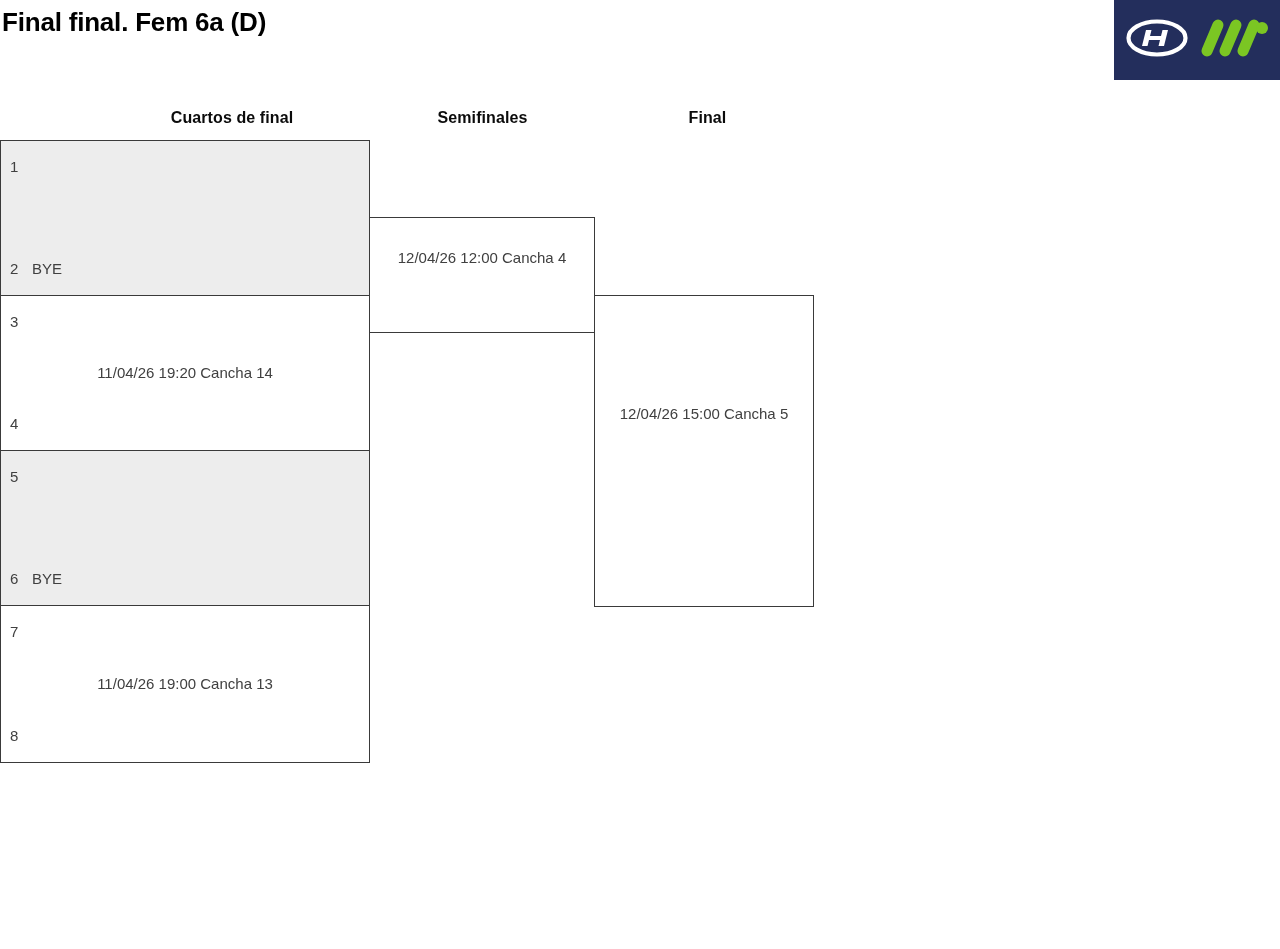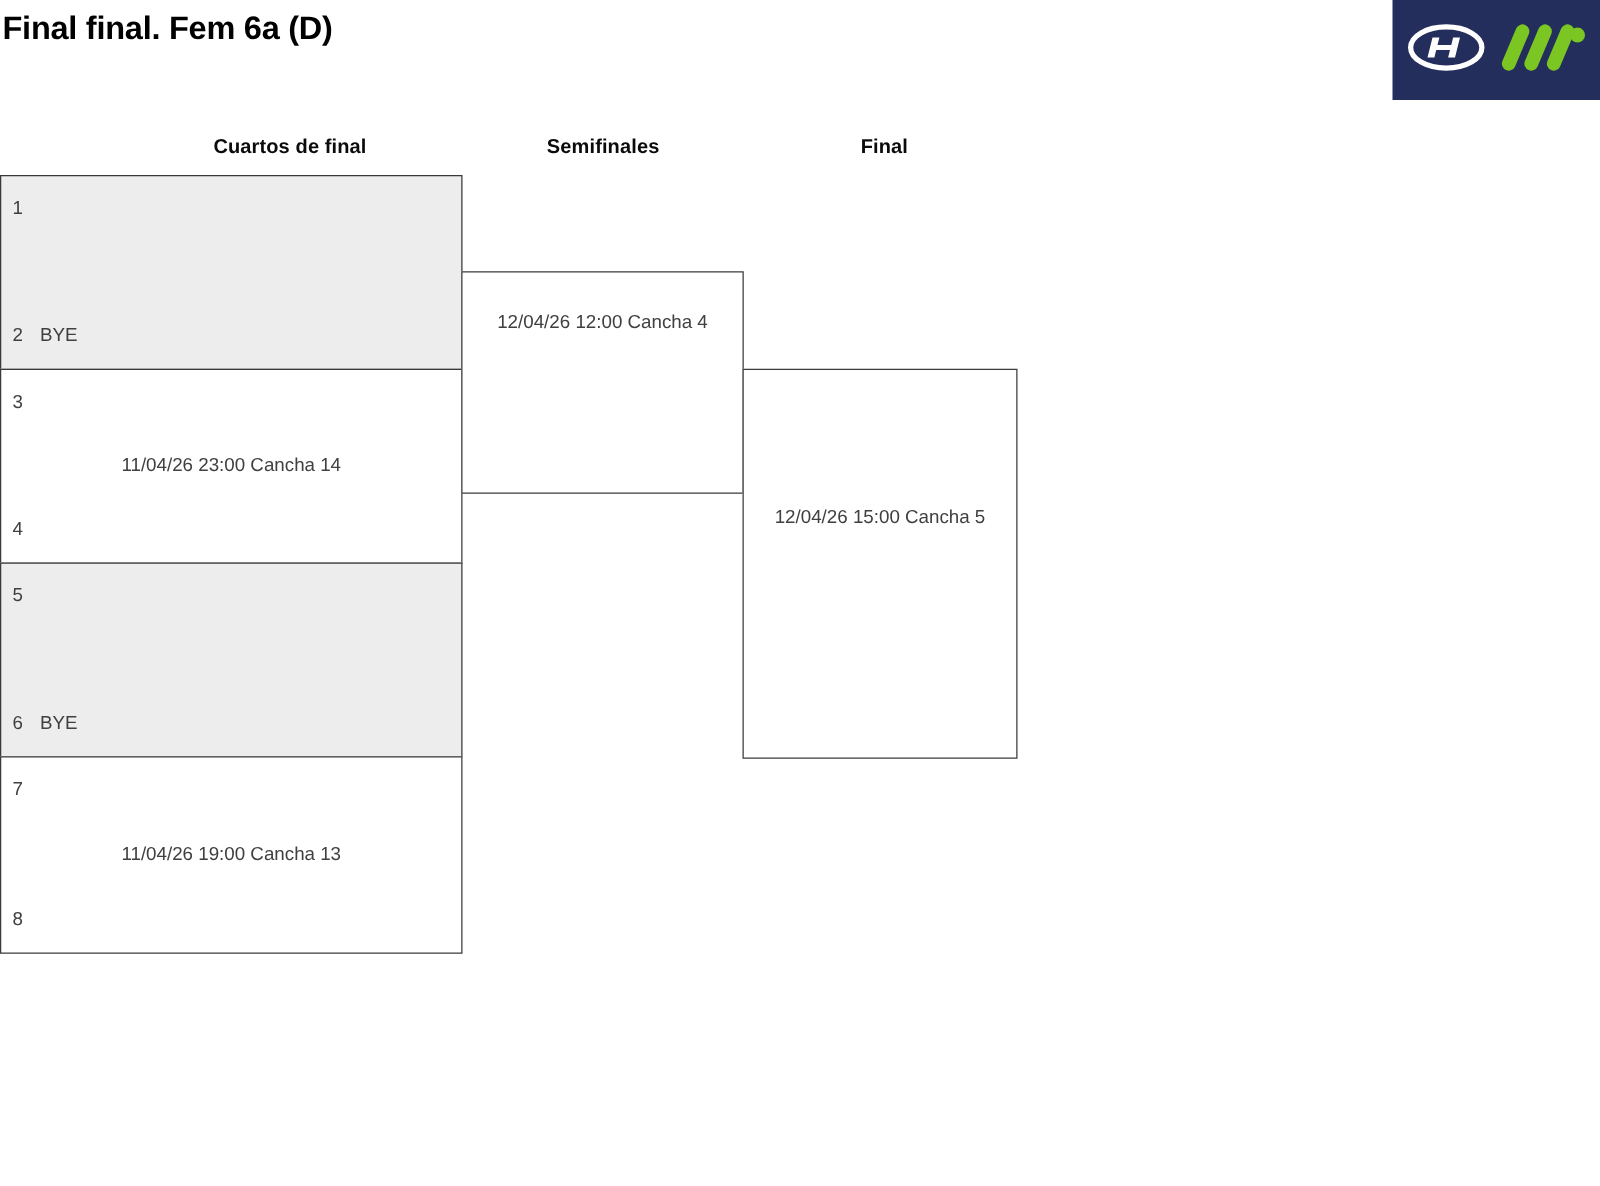--- a/index.html
+++ b/index.html
@@ -35,21 +35,21 @@
   }
   .match.bye{background:#ededed;}
 
   .qf{left:0;width:370px;}
   .qf1{top:140px;height:156px;}
   .qf2{top:295px;height:156px;}
   .qf3{top:450px;height:156px;}
   .qf4{top:605px;height:158px;}
 
   .sf{left:369px;width:226px;}
-  .sf1{top:217px;height:178px;}
+  .sf1{top:217px;height:116px;}
   .sf2{top:529px;height:156px;}
 
   .final-box{left:594px;width:220px;top:295px;height:312px;}
 
   .slot{position:absolute;left:9px;display:flex;line-height:18px;}
   .slot-top{top:17px;}
   .slot-bottom{bottom:17px;}
   .seed{display:inline-block;min-width:9px;}
   .player-name{margin-left:13px;}
 
@@ -102,21 +102,21 @@
       <span class="seed">2</span>
       <span class="player-name">BYE</span>
     </div>
   </div>
 
   <div class="match qf qf2">
     <div class="slot slot-top">
       <span class="seed">3</span>
       <span class="player-name"></span>
     </div>
-    <div class="schedule">11/04/26 23:00 Cancha 14</div>
+    <div class="schedule">11/04/26 19:20 Cancha 14</div>
     <div class="slot slot-bottom">
       <span class="seed">4</span>
       <span class="player-name"></span>
     </div>
   </div>
 
   <div class="match bye qf qf3">
     <div class="slot slot-top">
       <span class="seed">5</span>
       <span class="player-name"></span>

